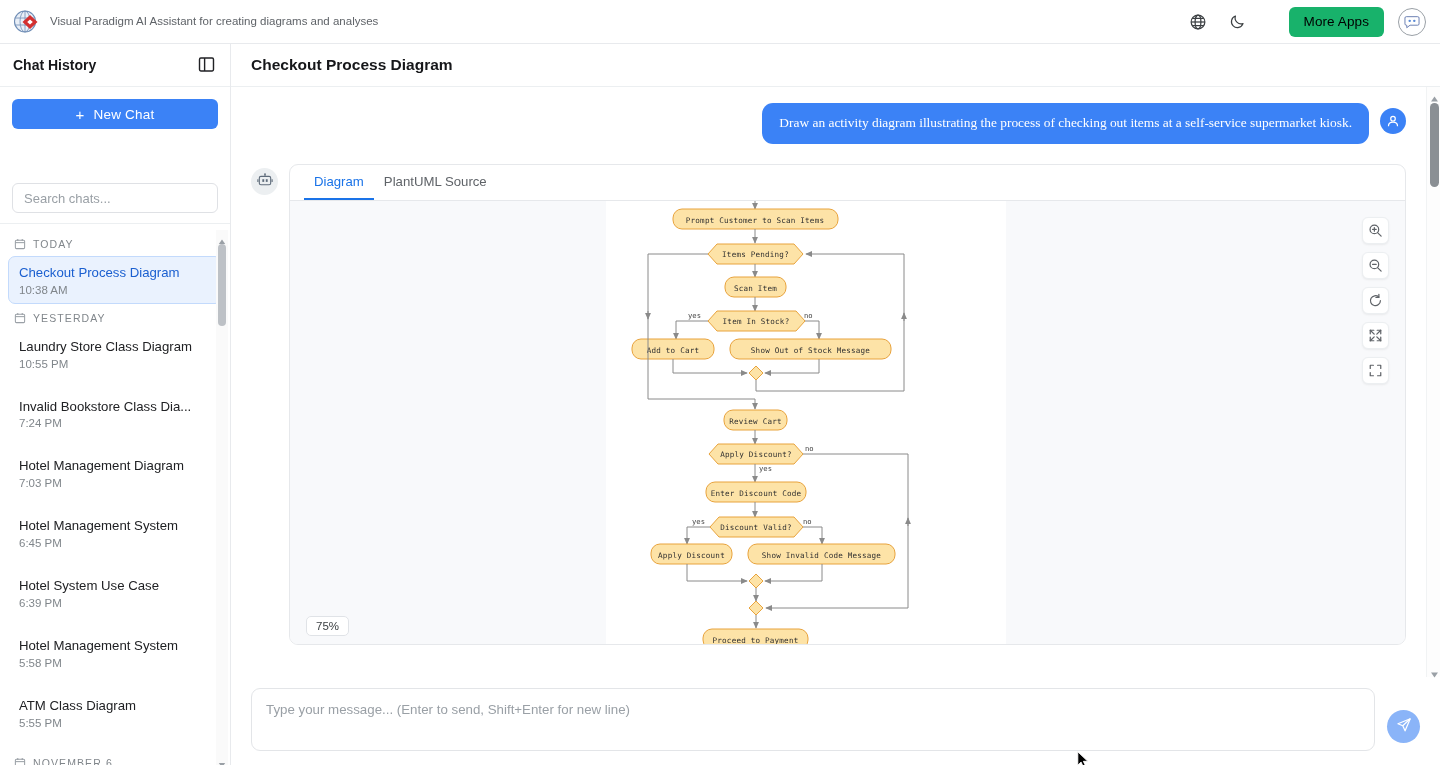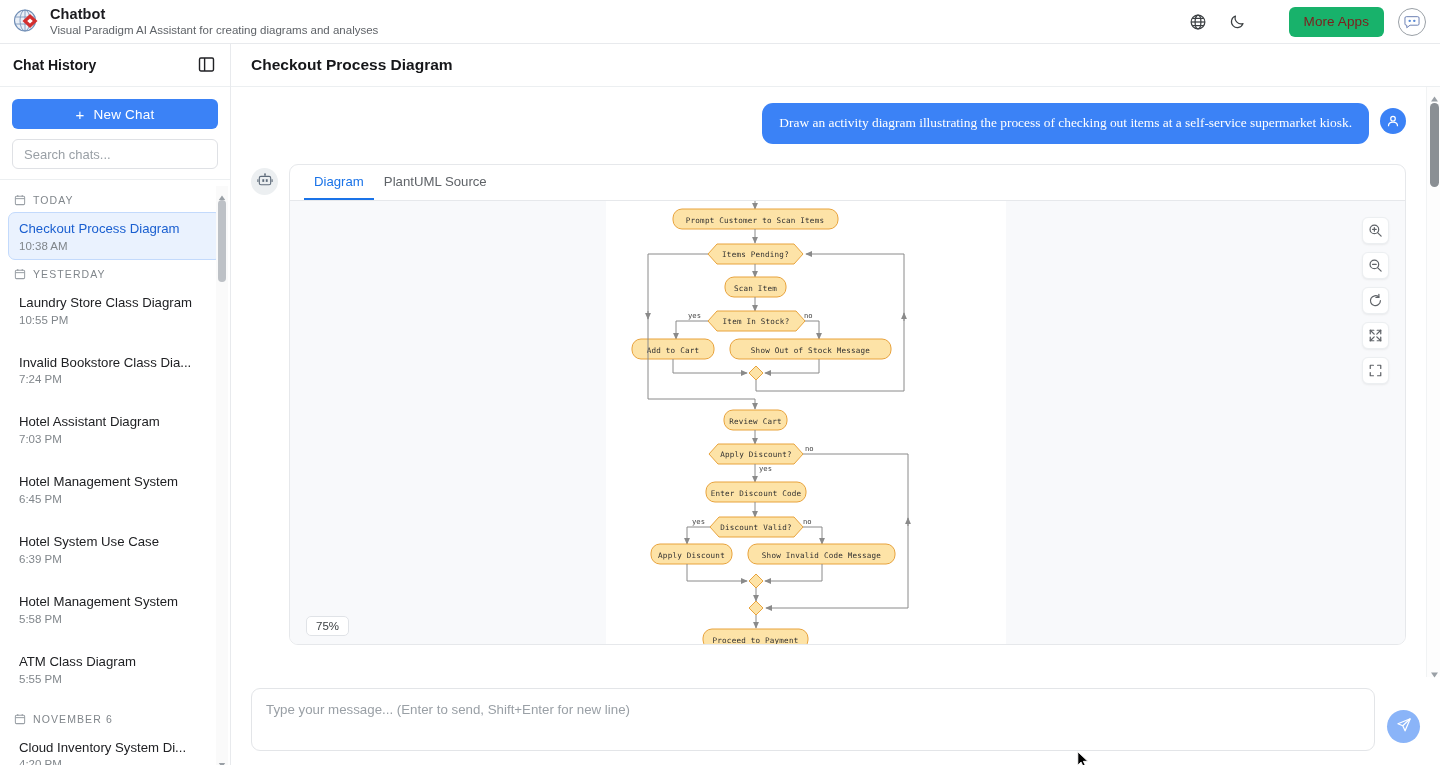--- a/index.html
+++ b/index.html
@@ -22,21 +22,21 @@
   .brand-text { display: flex; flex-direction: column; justify-content: center; line-height: 1.15; }
   .brand-title { font-size: 14.5px; font-weight: 700; color: #1b1b1f; letter-spacing: .1px; }
   .brand-sub { font-size: 11.5px; color: #5f6368; margin-top: 1px; }
   .topbar-spacer { flex: 1 1 auto; }
   .topbar-actions { display: flex; align-items: center; gap: 14px; }
   .icon-btn {
     width: 26px; height: 26px; display: flex; align-items: center; justify-content: center;
     color: #3c4043; cursor: pointer; background: none; border: none;
   }
   .more-apps {
-    background: #18b26b; color: #7f1d1d; border: none; border-radius: 6px;
+    background: #18b26b; color: #000000; border: none; border-radius: 6px;
     height: 30px; padding: 0 15px; font-size: 13.5px; font-family: inherit;
     cursor: pointer; display: flex; align-items: center; letter-spacing: .1px; margin-left: 24px;
   }
   .avatar-chat {
     width: 28px; height: 28px; border-radius: 50%; border: 1.5px solid #9aa0a6;
     display: flex; align-items: center; justify-content: center; cursor: pointer;
     background: #fff;
   }
 
   
@@ -59,20 +59,21 @@
     width: 100%; height: 30px; background: #3b82f6; color: #fff; border: none;
     border-radius: 6px; font-size: 13.5px; font-family: inherit; cursor: pointer;
     display: flex; align-items: center; justify-content: center; gap: 9px; letter-spacing: .2px;
   }
   .new-chat .plus { font-size: 15px; font-weight: 400; line-height: 1; }
   .search-wrap { margin-top: 10px; }
   .search-input {
     width: 100%; height: 30px; border: 1px solid #dfe1e5; border-radius: 6px;
     padding: 0 11px; font-size: 13px; font-family: inherit; color: #3c4043; outline: none;
     background: #fff;
+    margin-top: 44px;
   }
   .search-input::placeholder { color: #9aa0a6; }
   .sb-list {
     flex: 1 1 auto; min-height: 0; overflow: hidden; position: relative;
     border-top: 1px solid #eceff1; padding-top: 6px;
   }
   .sb-group-label {
     display: flex; align-items: center; gap: 7px;
     font-size: 10.5px; color: #80868b; letter-spacing: 1.1px;
     padding: 8px 14px 6px 14px; text-transform: uppercase;
@@ -216,21 +217,20 @@
           <circle cx="13" cy="13.5" r="10.5" fill="#e9eff7" stroke="#6f8db5" stroke-width="1.1"></circle>
           <ellipse cx="13" cy="13.5" rx="5" ry="10.5" fill="none" stroke="#6f8db5" stroke-width=".8"></ellipse>
           <line x1="2.8" y1="10" x2="23.2" y2="10" stroke="#6f8db5" stroke-width=".8"></line>
           <line x1="2.8" y1="17" x2="23.2" y2="17" stroke="#6f8db5" stroke-width=".8"></line>
           <line x1="13" y1="3" x2="13" y2="24" stroke="#6f8db5" stroke-width=".8"></line>
           <path d="M18 7 L25.5 14 L18 21 L10.5 14 Z" fill="#d32f2f"></path>
           <path d="M18 11.4 L20.8 14 L18 16.6 L15.2 14 Z" fill="#ffffff"></path>
         </svg>
       </span>
       <span class="brand-text">
-        <span class="brand-title">Chatbot</span>
         <span class="brand-sub">Visual Paradigm AI Assistant for creating diagrams and analyses</span>
       </span>
     </div>
     <div class="topbar-spacer"></div>
     <div class="topbar-actions">
       <span class="icon-btn">
         <svg width="18" height="18" viewBox="0 0 20 20" fill="none" stroke="currentColor" stroke-width="1.4">
           <circle cx="10" cy="10" r="7.6"></circle>
           <ellipse cx="10" cy="10" rx="3.2" ry="7.6"></ellipse>
           <line x1="2.5" y1="10" x2="17.5" y2="10"></line>
@@ -305,21 +305,21 @@
         </div>
         <div class="chat-item">
           <div class="chat-item-title">Laundry Store Class Diagram</div>
           <div class="chat-item-time">10:55 PM</div>
         </div>
         <div class="chat-item">
           <div class="chat-item-title">Invalid Bookstore Class Dia...</div>
           <div class="chat-item-time">7:24 PM</div>
         </div>
         <div class="chat-item">
-          <div class="chat-item-title">Hotel Assistant Diagram</div>
+          <div class="chat-item-title">Hotel Management Diagram</div>
           <div class="chat-item-time">7:03 PM</div>
         </div>
         <div class="chat-item">
           <div class="chat-item-title">Hotel Management System</div>
           <div class="chat-item-time">6:45 PM</div>
         </div>
         <div class="chat-item">
           <div class="chat-item-title">Hotel System Use Case</div>
           <div class="chat-item-time">6:39 PM</div>
         </div>

